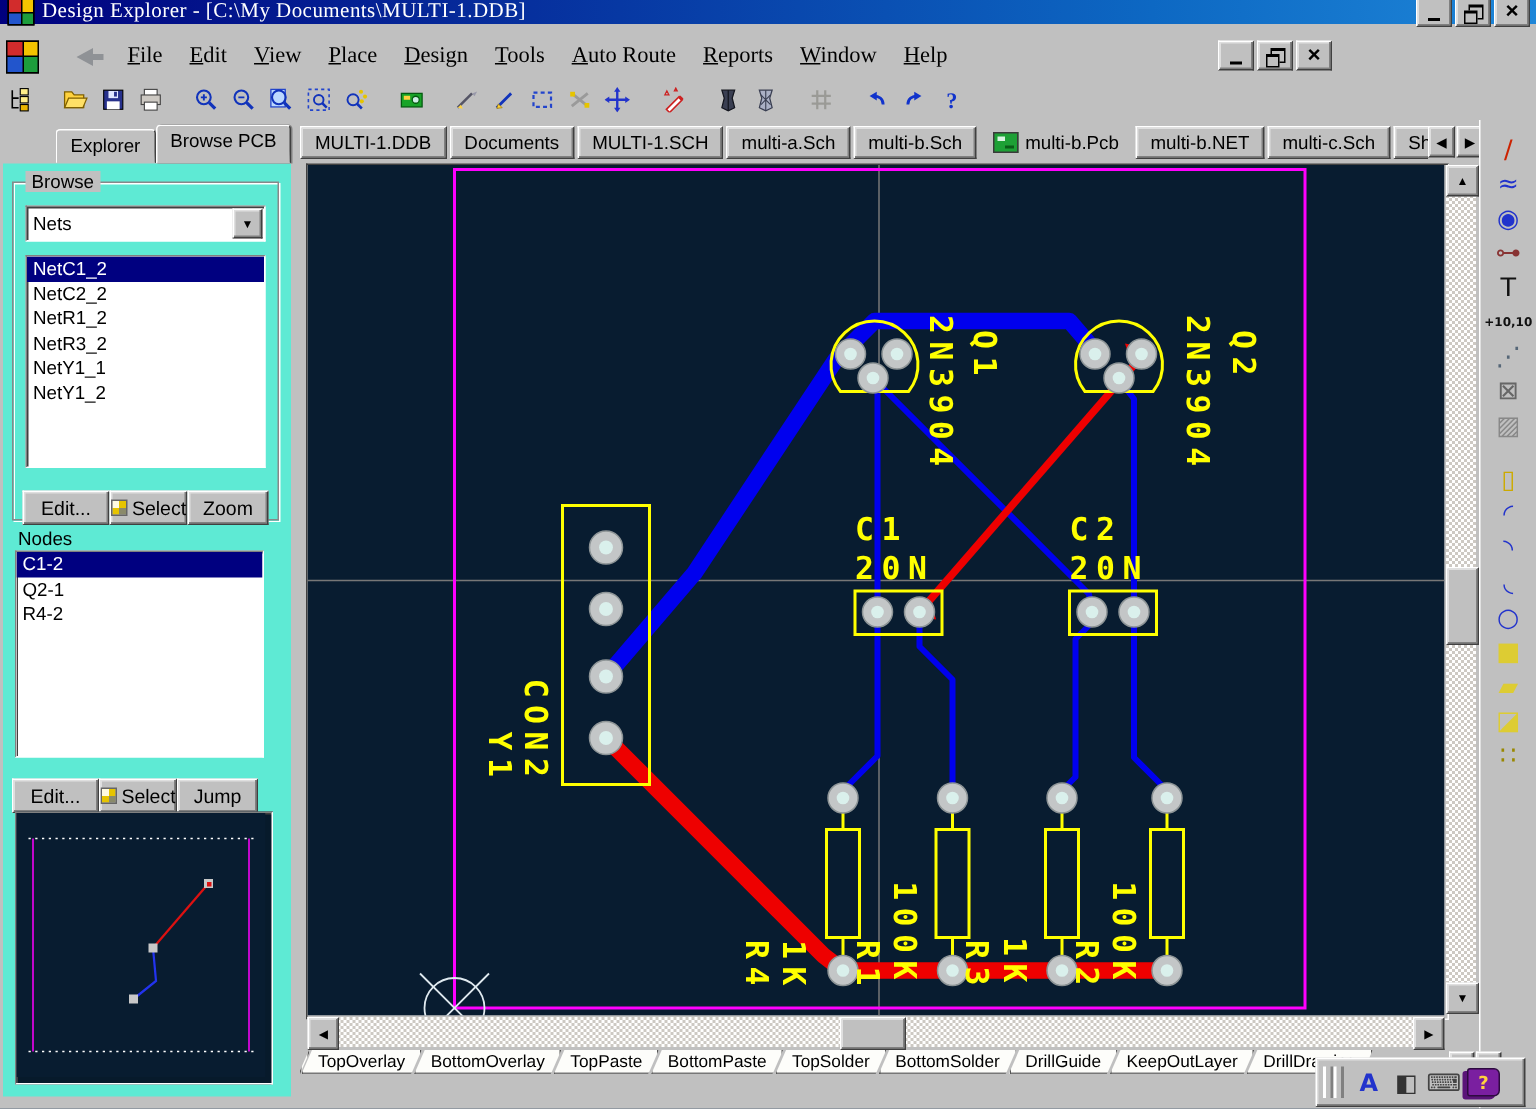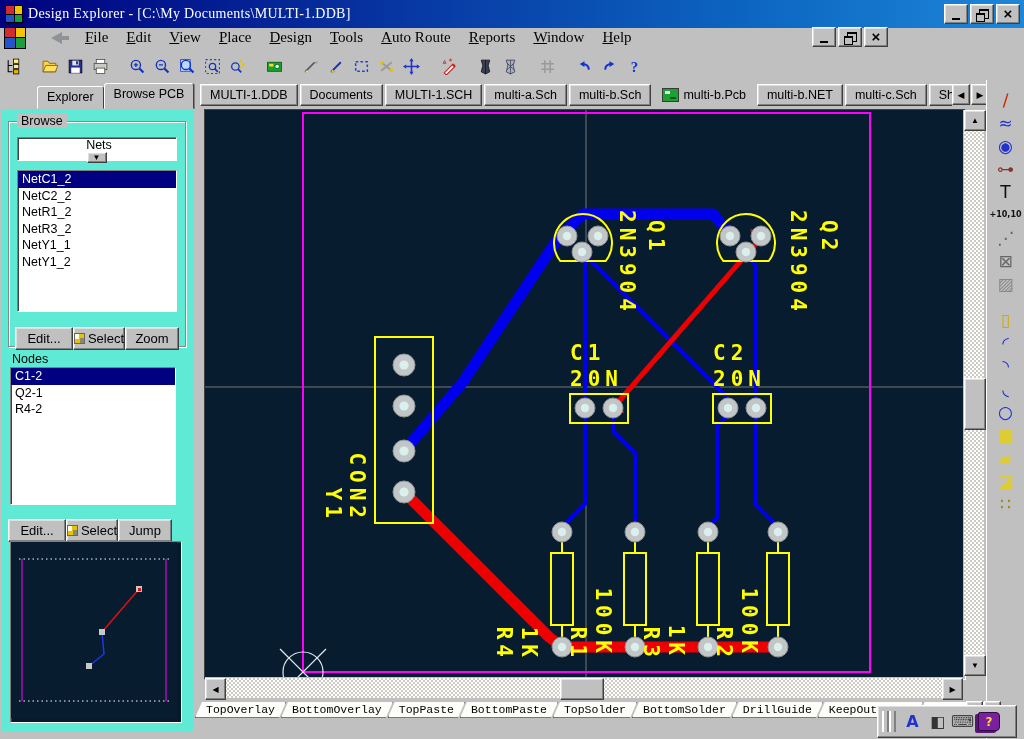--- a/index.html
+++ b/index.html
@@ -5,24 +5,24 @@
   html,body{margin:0;padding:0;}
   #window{position:relative;width:1024px;height:739px;background:#c0c0c0;overflow:hidden;
           font-family:"Liberation Sans",sans-serif;font-size:12px;color:#000;}
 
   
   .raised{background:#c0c0c0;border-top:1px solid #fff;border-left:1px solid #fff;
           border-right:1px solid #404040;border-bottom:1px solid #404040;
           box-shadow:inset -1px -1px 0 #808080,inset 1px 1px 0 #dfdfdf;}
   .sunken{border-top:1px solid #808080;border-left:1px solid #808080;
           border-bottom:1px solid #fff;border-right:1px solid #fff;
-          box-shadow:inset 1px 1px 0 #404040;flex-direction:column;}
-
-  
-  #title-bar{position:absolute;left:0;top:0;width:1024px;height:28px;
+          box-shadow:inset 1px 1px 0 #404040;}
+
+  
+  #title-bar{position:absolute;left:0;top:0;width:1024px;height:16px;
              background:linear-gradient(90deg,#00007e 0%,#0d68c3 75%,#1e86d8 100%);
              display:flex;align-items:center;}
   .app-logo{display:grid;grid-template-columns:1fr 1fr;grid-template-rows:1fr 1fr;
             width:16px;height:16px;margin:0 5px;border:1px solid #000;background:#000;gap:1px;}
   .app-logo i{display:block;}
   .app-logo i:nth-child(1){background:#d22c2c;} .app-logo i:nth-child(2){background:#f4c400;}
   .app-logo i:nth-child(3){background:#2255cc;} .app-logo i:nth-child(4){background:#1d9e3c;}
   #title-text{color:#fff;font-family:"Liberation Serif",serif;font-size:14px;letter-spacing:.3px;}
   .win-controls{position:absolute;right:4px;display:flex;gap:2px;}
   .wbtn{width:22px;height:18px;display:flex;align-items:center;justify-content:center;cursor:default;}
@@ -99,21 +99,21 @@
   .track{background:repeating-conic-gradient(#fff 0% 25%,#cdc9c3 0% 50%) 0 0/4px 4px;}
   #v-scroll{position:absolute;left:964px;top:110px;width:20px;height:566px;}
   #v-scroll .sb-btn{position:absolute;left:0;width:20px;height:19px;}
   #h-scroll{position:absolute;left:205px;top:678px;width:758px;height:20px;}
   #h-scroll .sb-btn{position:absolute;top:0;width:19px;height:20px;}
   .sb-btn{display:flex;align-items:center;justify-content:center;font-size:8px;}
   .sb-btn::before{content:attr(data-glyph);}
   .sb-thumb{position:absolute;}
 
   
-  #layer-tabs{position:absolute;left:200px;top:700px;width:800px;height:18px;display:flex;align-items:flex-end;font-family:Liberation Mono, monospace;}
+  #layer-tabs{position:absolute;left:200px;top:700px;width:800px;height:18px;display:flex;align-items:flex-start;}
   .layer-tab{height:16px;line-height:16px;padding:0 11px;background:#fdfdfa;color:#000;font-size:11.5px;
              clip-path:polygon(7px 0,100% 0,calc(100% - 7px) 100%,0 100%);margin-right:-5px;
              box-shadow:inset 1px 0 0 #555,inset -1px 0 0 #555,inset 0 -1px 0 #777;white-space:nowrap;}
   .layer-tab.partial{width:6px;padding:0;}
   #layer-tab-arrows{position:absolute;left:766px;top:1px;display:flex;gap:1px;}
 
   
   #right-toolbar{position:absolute;left:986px;top:80px;width:38px;height:659px;background:#c0c0c0;
                  border-left:1px solid #fff;display:flex;flex-direction:column;align-items:center;padding-top:8px;box-sizing:border-box;}
   .rt-icon{width:26px;height:23px;display:flex;align-items:center;justify-content:center;

